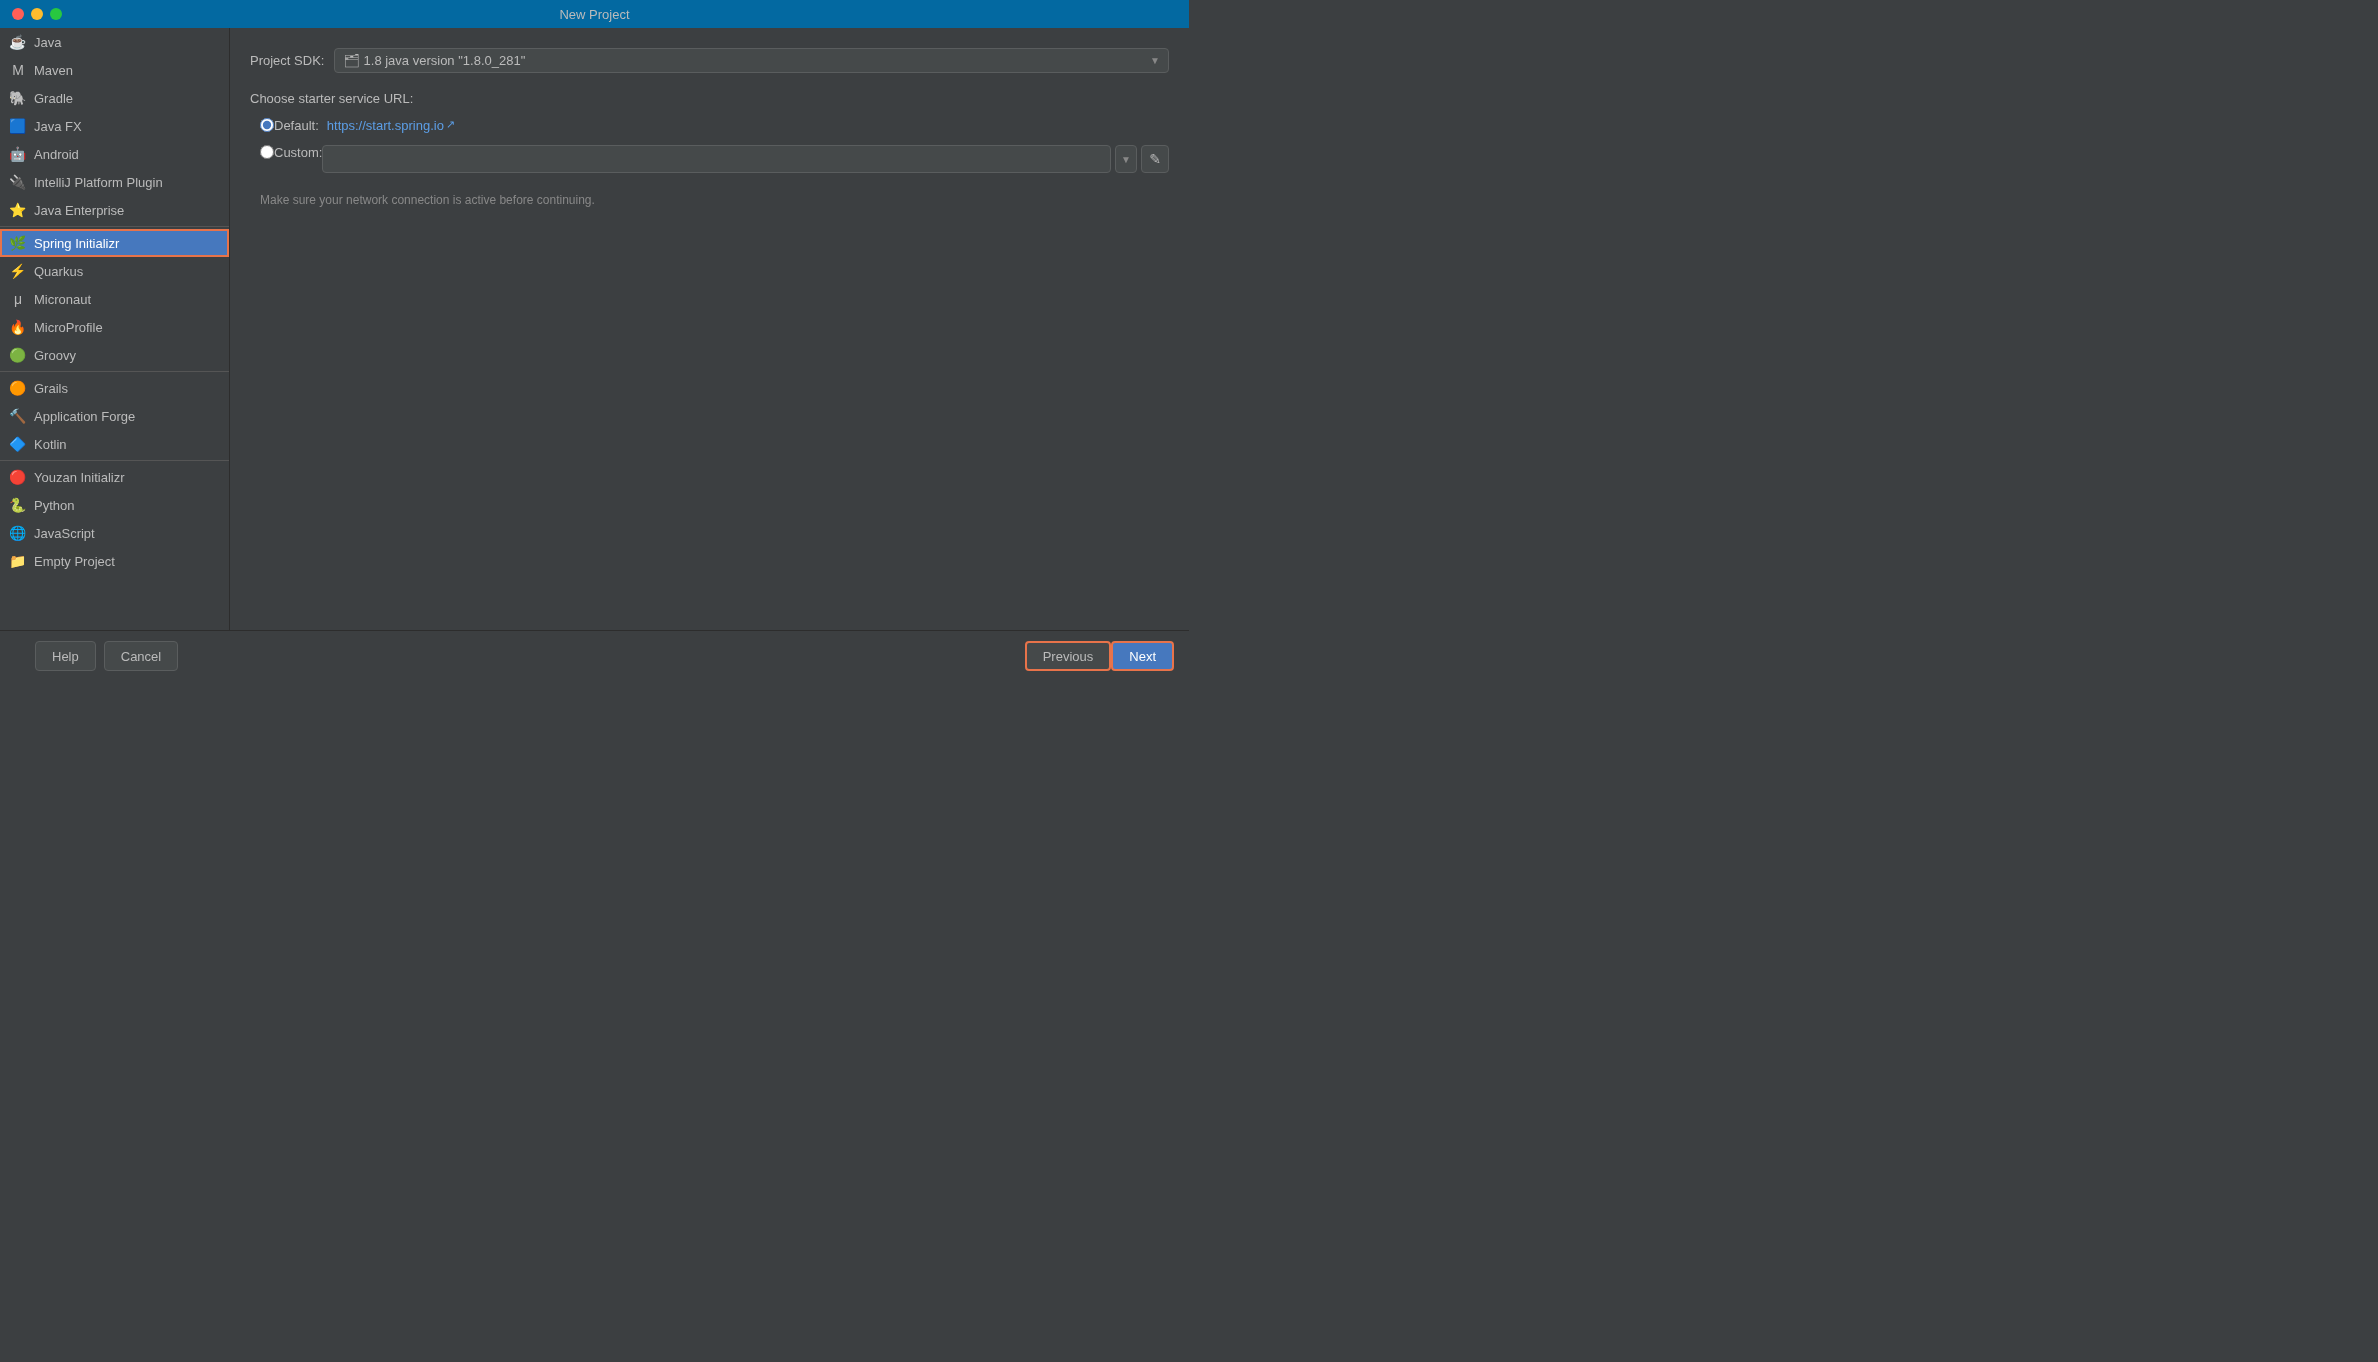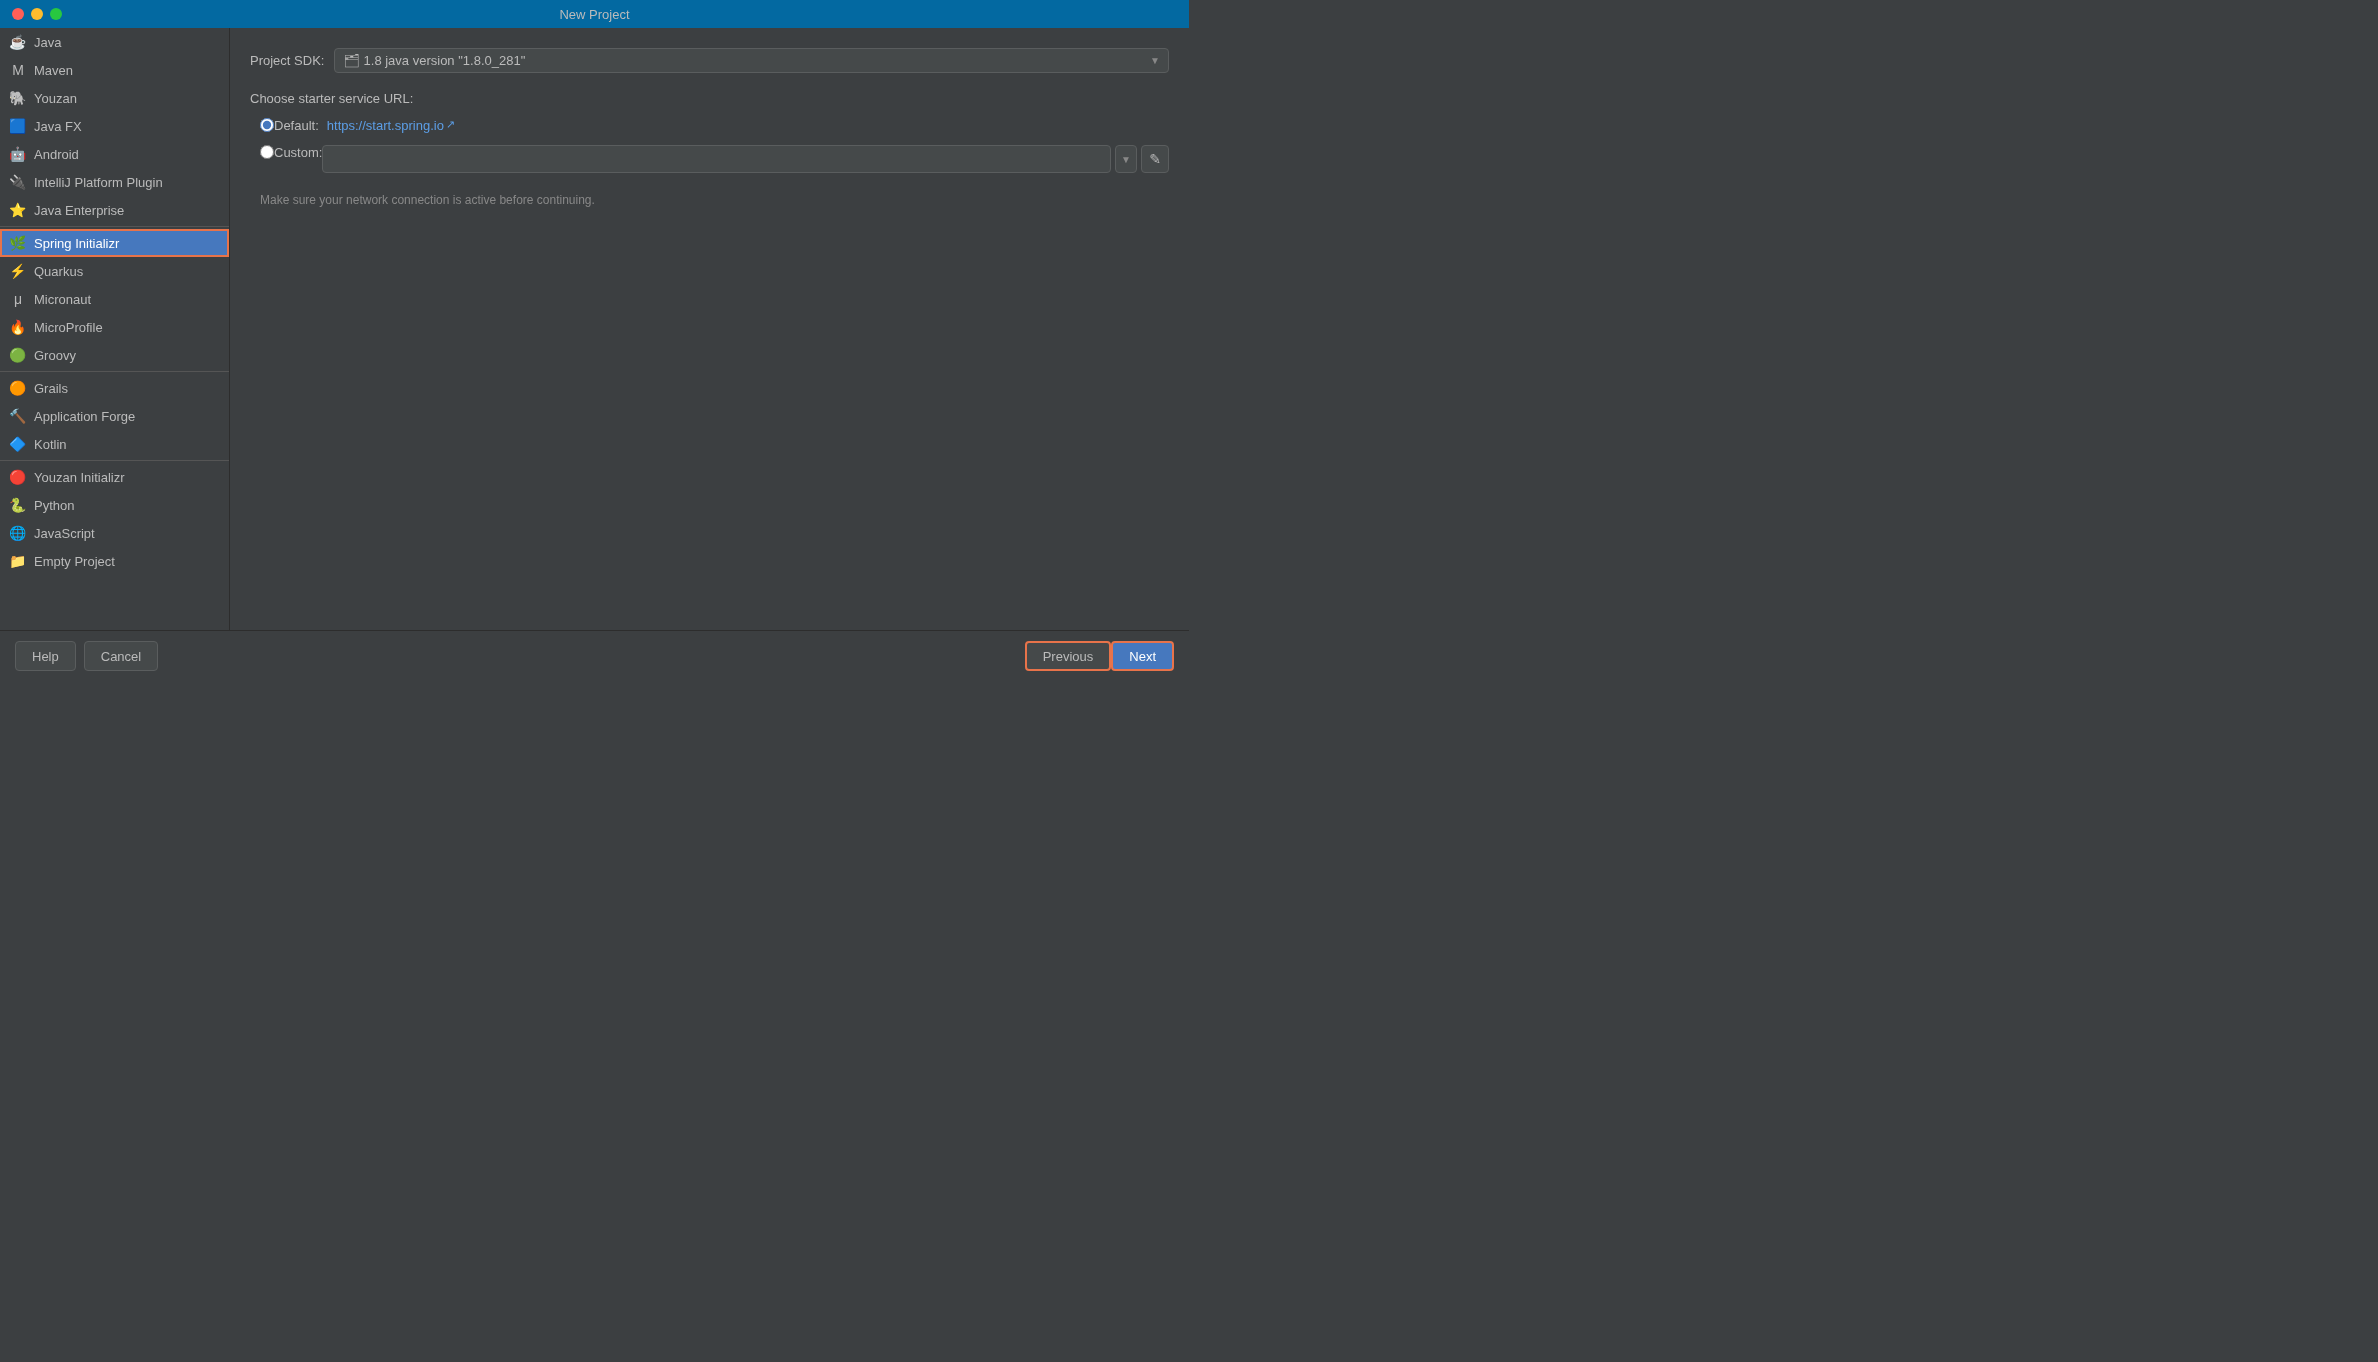--- a/index.html
+++ b/index.html
@@ -255,20 +255,21 @@
       justify-content: space-between;
       padding: 10px 15px;
       background: #3c3f41;
       border-top: 1px solid #2d2d2d;
       flex-shrink: 0;
     }
 
     .bottom-left {
       display: flex;
       gap: 8px;
+      margin-left: 20px;
     }
 
     .bottom-right {
       display: flex;
       gap: 0;
     }
 
     .btn {
       padding: 5px 16px;
       border-radius: 4px;
@@ -317,21 +318,21 @@
   <div class="sidebar-item">
         <span class="item-icon">☕</span>
         <span class="item-label">Java</span>
       </div>
       <div class="sidebar-item">
         <span class="item-icon">M</span>
         <span class="item-label">Maven</span>
       </div>
       <div class="sidebar-item">
         <span class="item-icon">🐘</span>
-        <span class="item-label">Youzan</span>
+        <span class="item-label">Gradle</span>
       </div>
       <div class="sidebar-item">
         <span class="item-icon">🟦</span>
         <span class="item-label">Java FX</span>
       </div>
       <div class="sidebar-item">
         <span class="item-icon">🤖</span>
         <span class="item-label">Android</span>
       </div>
       <div class="sidebar-item">

